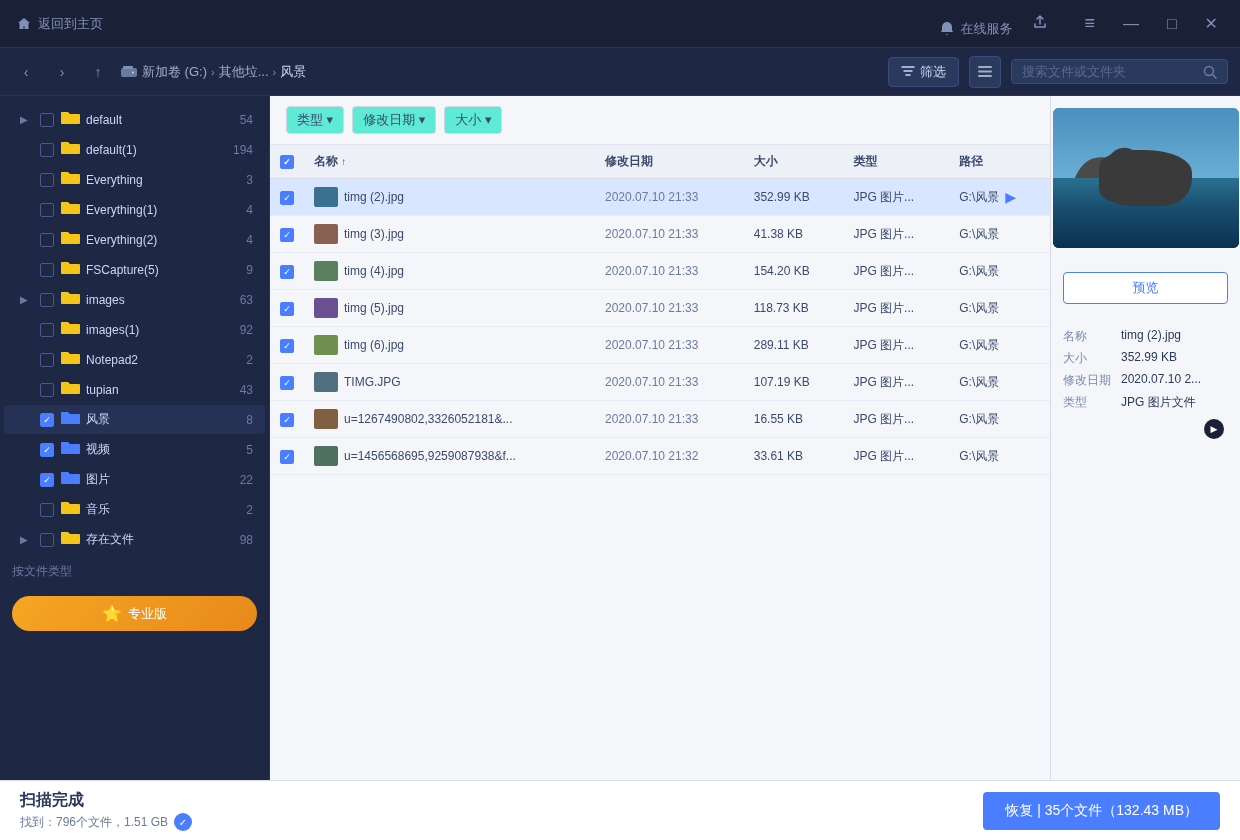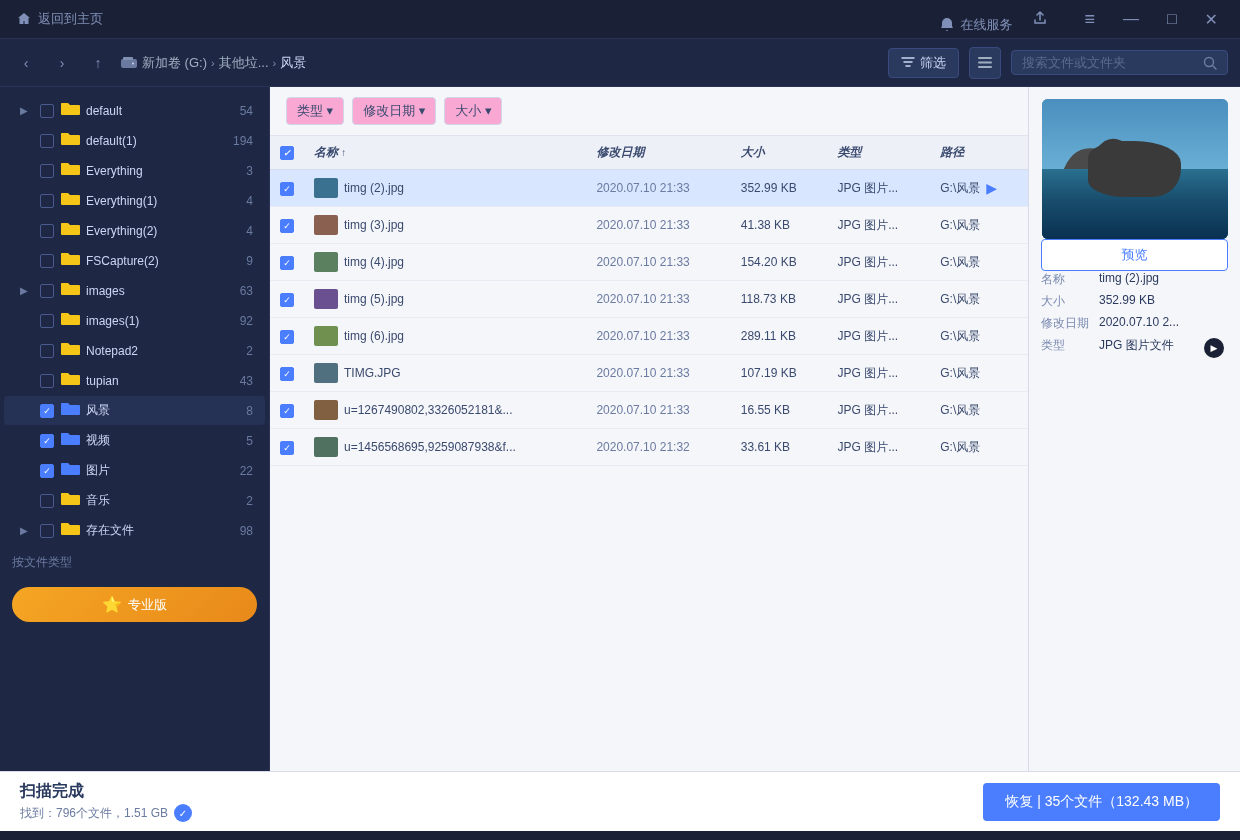--- a/index.html
+++ b/index.html
@@ -1,20 +1,20 @@
 <!DOCTYPE html>
 <html><head>
   <meta charset="utf-8">
   <style>
     * { box-sizing: border-box; margin: 0; padding: 0; font-family: 'Microsoft YaHei', Arial, sans-serif; }
     body { width: 1240px; height: 840px; background: #1a2035; overflow: hidden; font-size: 13px; color: #cdd6f4; }
 
     
     .titlebar {
-      height: 39px;
+      height: 48px;
       background: #1a2035;
       display: flex;
       align-items: center;
       padding: 0 16px;
       border-bottom: 1px solid #2a3355;
     }
     .titlebar-home {
       display: flex;
       align-items: center;
       gap: 6px;
@@ -231,21 +231,21 @@
       align-items: center;
       gap: 8px;
       padding: 10px 16px;
       background: #f5f6fa;
       border-bottom: 1px solid #e0e4ef;
     }
     .filter-tag {
       display: flex;
       align-items: center;
       gap: 4px;
-      background: #f9a8d4;
+      background: #5eead4;
       border: 1px solid #d0d5e8;
       border-radius: 4px;
       padding: 4px 10px;
       font-size: 13px;
       color: #3a4a6e;
       cursor: pointer;
     }
 
     
     .file-table-wrapper {
@@ -264,21 +264,20 @@
       background: #eef0f8;
       border-bottom: 1px solid #d8dcea;
     }
     .file-table thead th {
       padding: 8px 10px;
       font-weight: 600;
       color: #3a4a6e;
       font-size: 12px;
       text-align: left;
       white-space: nowrap;
-      font-style: italic;
     }
     .file-table tbody tr {
       border-bottom: 1px solid #e8eaf4;
       cursor: pointer;
     }
     .file-table tbody tr.selected { background: #d8e6ff; }
     .file-table td {
       padding: 8px 10px;
       font-size: 12px;
       color: #3a4a6e;
@@ -304,28 +303,28 @@
       font-size: 9px;
     }
     .td-name {
       display: flex;
       align-items: center;
       gap: 6px;
     }
 
     
     .preview-panel {
-      width: 212px;
+      width: 190px;
       background: #f5f6fa;
       border-left: 1px solid #d8dcea;
       display: flex;
       flex-direction: column;
       align-items: center;
       padding: 12px;
-      gap: 0;
+      gap: 24px;
     }
     .preview-img {
       width: 186px;
       height: 140px;
       border-radius: 6px;
       overflow: hidden;
       background: #c8d0e8;
     }
     .preview-img-content {
       width: 100%;
@@ -550,21 +549,21 @@
             </svg></span>
           <span class="sidebar-item-name">Everything(2)</span>
           <span class="sidebar-item-count">4</span>
         </div>
         <div class="sidebar-item">
           <span class="expand-icon"></span>
           <span class="checkbox"></span>
           <span><svg width="20" height="16" viewBox="0 0 20 16">
               <path d="M1 3C1 2.4 1.4 2 2 2h6l2 2h9a1 1 0 011 1v8a1 1 0 01-1 1H2a1 1 0 01-1-1V3z" fill="#f5c518"></path>
             </svg></span>
-          <span class="sidebar-item-name">FSCapture(2)</span>
+          <span class="sidebar-item-name">FSCapture(5)</span>
           <span class="sidebar-item-count">9</span>
         </div>
         <div class="sidebar-item">
           <span class="expand-icon">▶</span>
           <span class="checkbox"></span>
           <span><svg width="20" height="16" viewBox="0 0 20 16">
               <path d="M1 3C1 2.4 1.4 2 2 2h6l2 2h9a1 1 0 011 1v8a1 1 0 01-1 1H2a1 1 0 01-1-1V3z" fill="#f5c518"></path>
             </svg></span>
           <span class="sidebar-item-name">images</span>
           <span class="sidebar-item-count">63</span>

